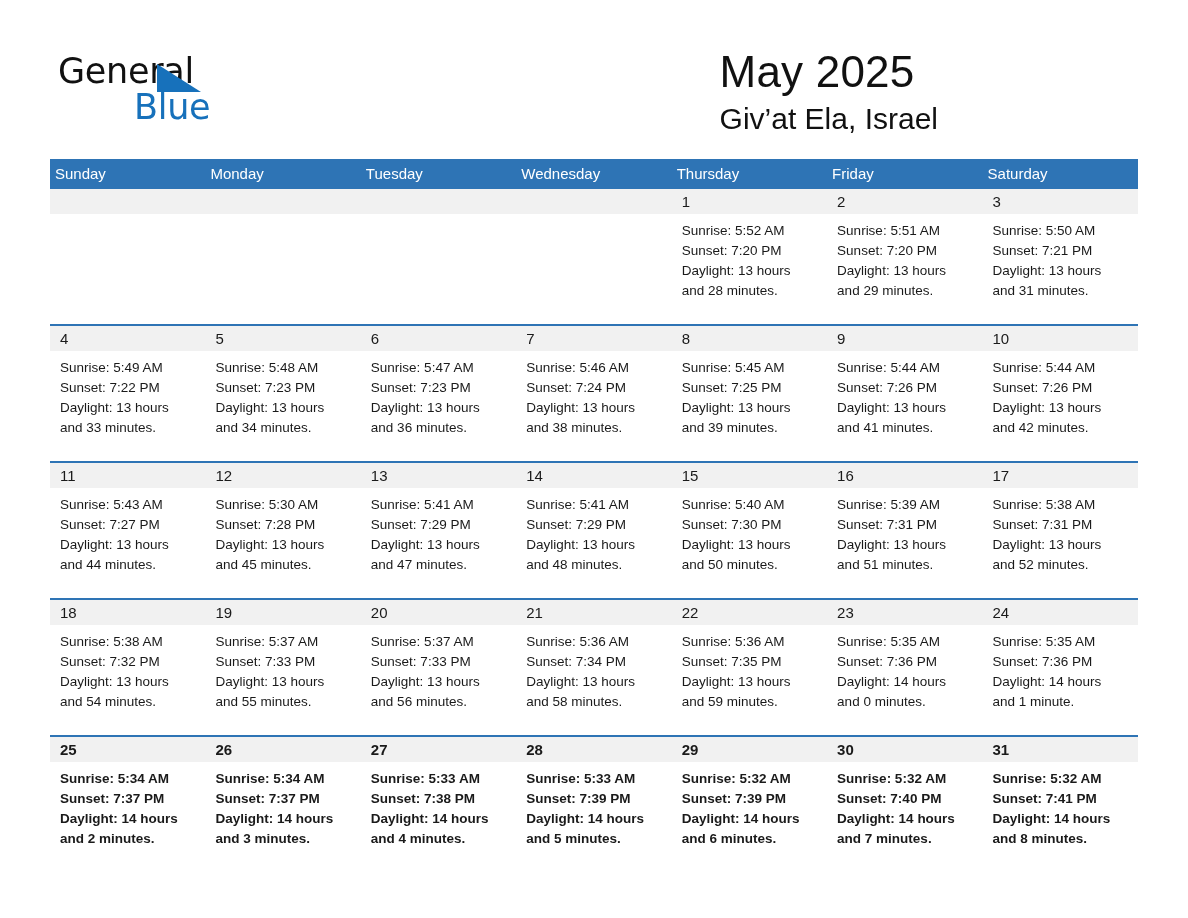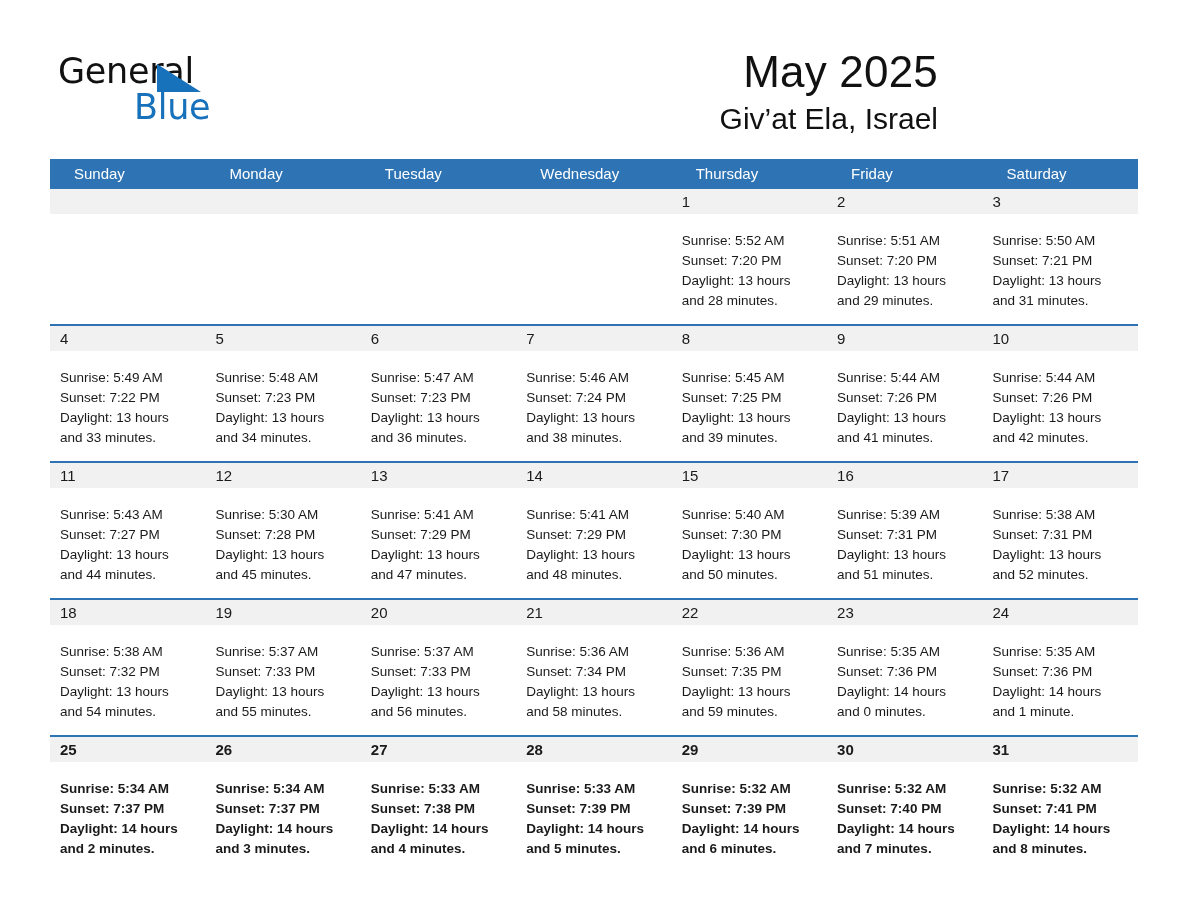--- a/index.html
+++ b/index.html
@@ -63,21 +63,20 @@
     letter-spacing: -0.3px;
     color: #1771bb;
     font-family: "DejaVu Sans", sans-serif;
     font-weight: 400;
   }
 
   .titlewrap {
     position: absolute;
     right: 0;
     top: 0;
-    text-align: right;
   }
   .month-title {
     font-size: 44px;
     line-height: 56px;
     font-weight: 400;
     color: #111111;
     letter-spacing: 0.2px;
     white-space: nowrap;
   }
   .location-title {
@@ -99,21 +98,21 @@
   .weekdays {
     display: flex;
     background: #2e74b5;
     height: 30px;
   }
   .weekday {
     flex: 1 1 0;
     color: #ffffff;
     font-size: 15px;
     line-height: 30px;
-    padding-left: 24px;
+    padding-left: 5px;
     box-sizing: border-box;
     white-space: nowrap;
     overflow: hidden;
   }
 
   .week {
     border-top: 2px solid #2e74b5;
     display: flex;
     position: relative;
   }
@@ -137,21 +136,21 @@
     min-height: 135px;
   }
   .week-5 .day { min-height: 122px; font-weight: bold; }
   .daynum {
     font-size: 15px;
     line-height: 25px;
     height: 25px;
     color: #1a1a1a;
   }
   .daylines {
-    margin-top: 17px;
+    margin-top: 7px;
   }
   .daylines div {
     font-size: 13.5px;
     line-height: 20px;
     color: #1a1a1a;
     white-space: nowrap;
   }
 </style>
 </head>
 <body>

